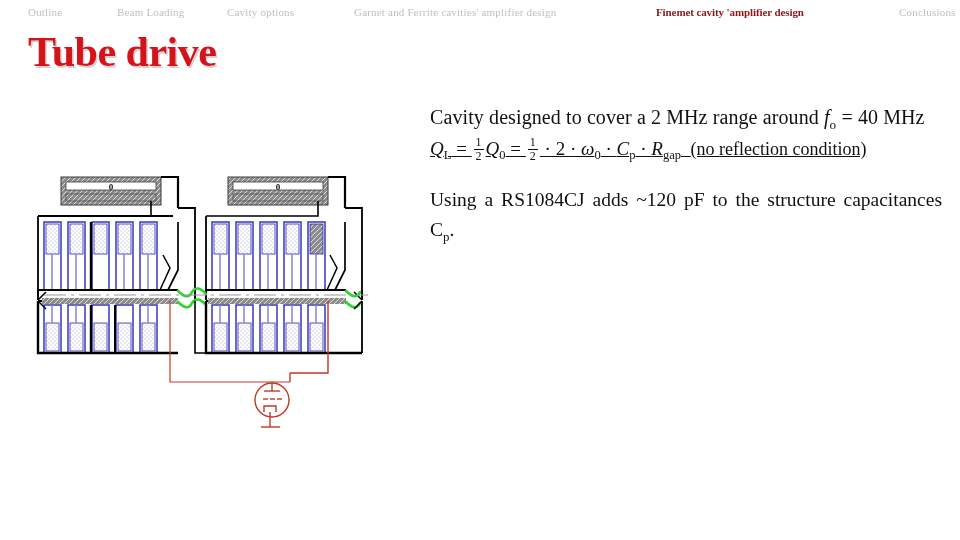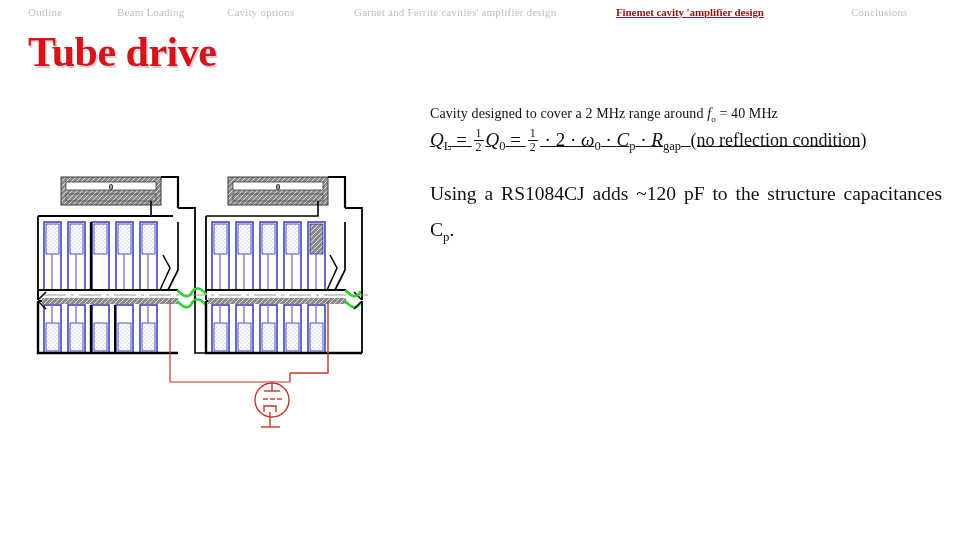--- a/index.html
+++ b/index.html
@@ -55,21 +55,21 @@
 
   
   #body-text {
     position: absolute;
     left: 430px;
     top: 106px;
     width: 512px;
   }
   .line-headline {
     font-family: "Liberation Serif", serif;
-    font-size: 14px;
+    font-size: 20px;
     color: #111111;
     letter-spacing: 0.1px;
     white-space: nowrap;
   }
   .formula {
     margin-top: 4px;
     font-family: "Liberation Serif", serif;
     font-size: 19px;
     color: #111111;
     white-space: nowrap;
@@ -87,21 +87,21 @@
     top: -1px;
   }
   .frac .num { display: block; padding: 0 2px; }
   .frac .den { display: block; border-top: 1.2px solid #111; padding: 0 2px; }
   sub { font-size: 0.66em; }
   .paren-note { font-size: 18px; }
   .para {
     margin-top: 22px;
     font-family: "Liberation Serif", serif;
     font-size: 19.5px;
-    line-height: 36px;
+    line-height: 30px;
     color: #111111;
     text-align: justify;
   }
   .para.tight { margin-top: 6px; }
 
   
   #schematic {
     position: absolute;
     left: 18px;
     top: 160px;
@@ -111,22 +111,22 @@
   #schematic svg { display: block; }
 </style>
 </head>
 <body>
 
 <div id="topnav">
   <div class="nav-item" style="left:28px;">Outline</div>
   <div class="nav-item" style="left:117px;">Beam Loading</div>
   <div class="nav-item" style="left:227px;">Cavity options</div>
   <div class="nav-item" style="left:354px;">Garnet and Ferrite cavities' amplifier design</div>
-  <div class="nav-item active" style="left:616px;text-decoration:underline;">Finemet cavity 'amplifier design</div>
-  <div class="nav-item" style="left:851px;text-align:center;">Conclusions</div>
+  <div class="nav-item active" style="left:656px;">Finemet cavity 'amplifier design</div>
+  <div class="nav-item" style="left:899px;text-align:center;">Conclusions</div>
 </div>
 
 <div id="slide-title">Tube drive</div>
 
 <div id="body-text">
 
   <div class="line-headline">
     <span>Cavity designed to cover a 2 MHz range around </span><i>f</i><sub>o</sub><span> = 40 MHz</span>
   </div>
 

